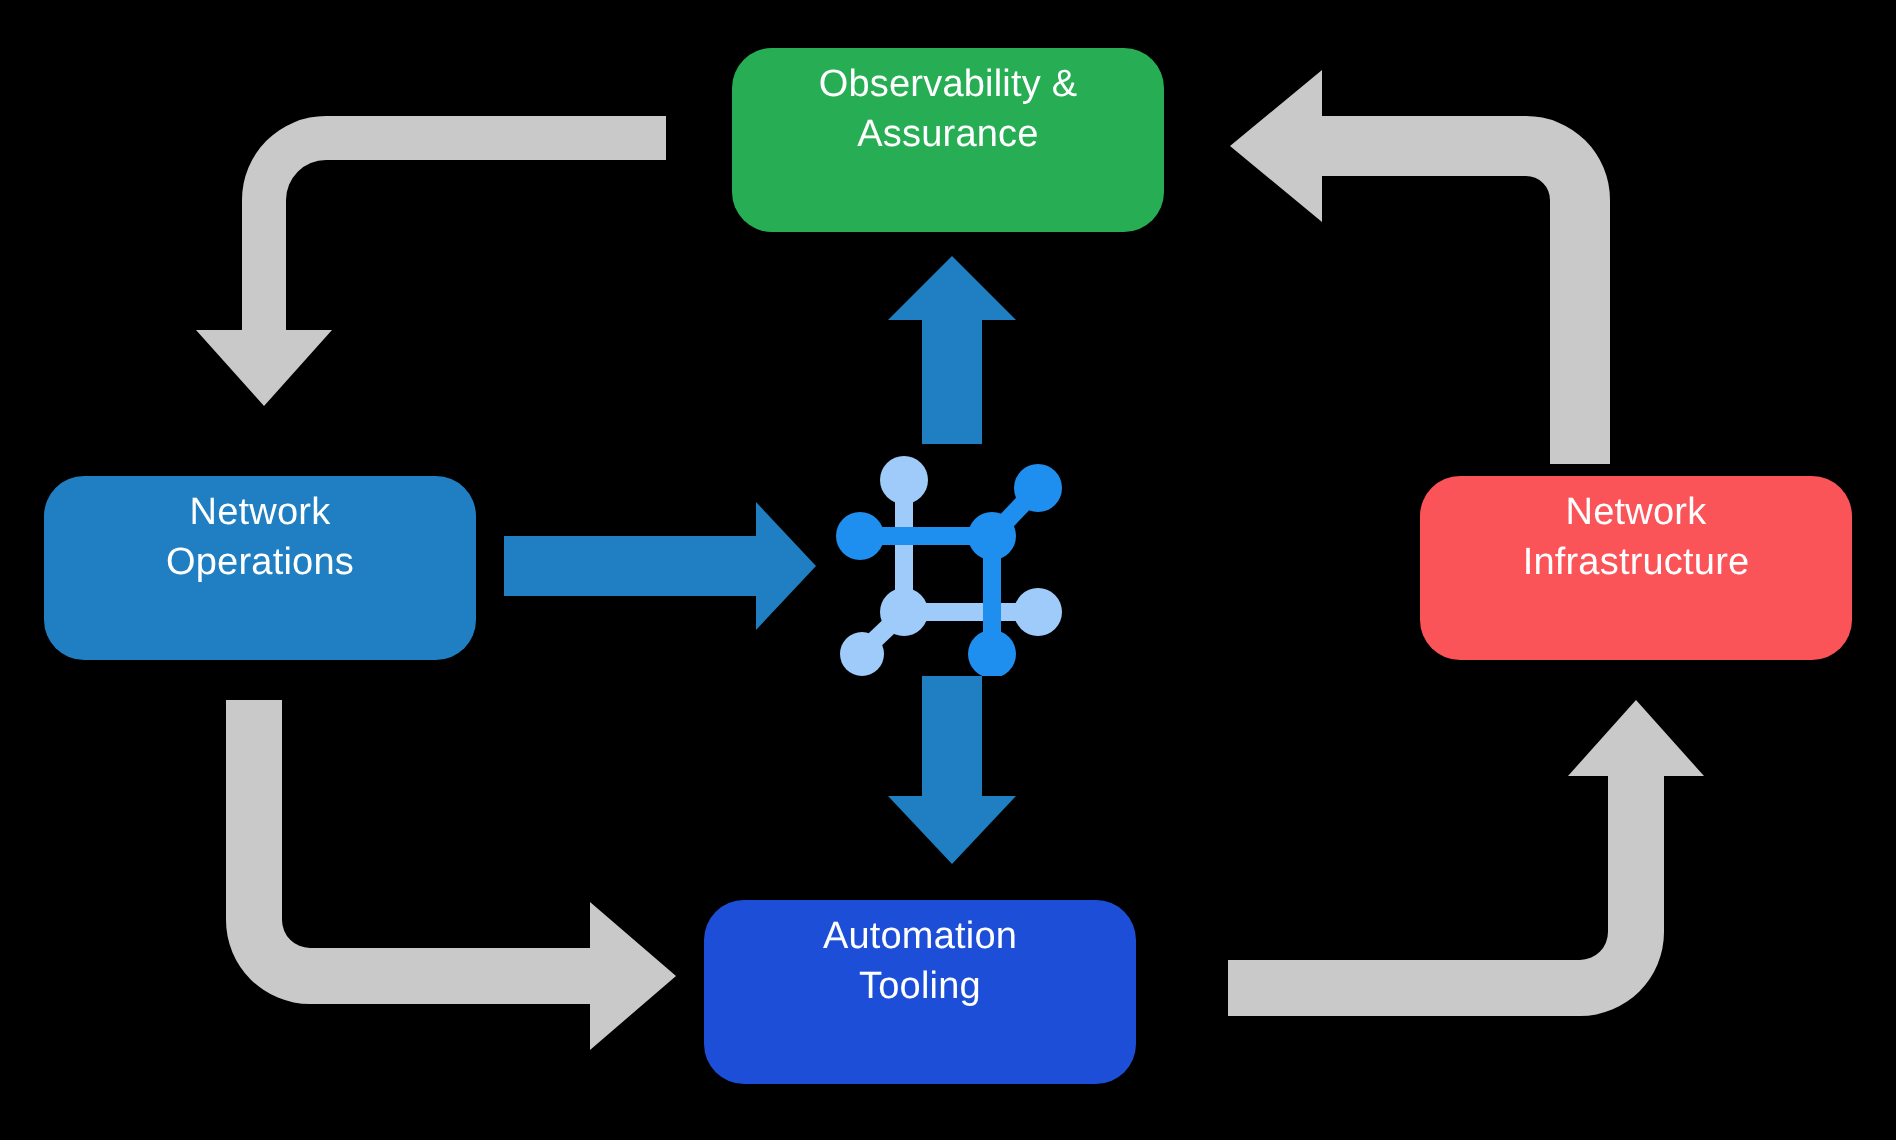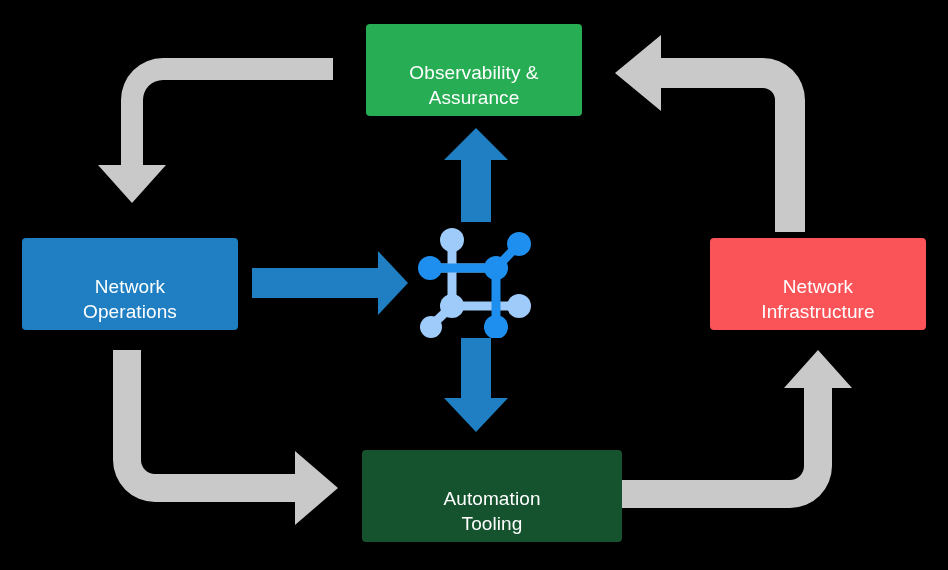--- a/index.html
+++ b/index.html
@@ -10,23 +10,23 @@
   #stage {
     position: relative;
     width: 948px;
     height: 570px;
     background: #000000;
     overflow: hidden;
     font-family: "Liberation Sans", sans-serif;
   }
   .node-box {
     position: absolute;
-    border-radius: 4px;
+    border-radius: 20px;
     display: flex;
-    align-items: flex-end;
+    align-items: flex-start;
     justify-content: center;
     text-align: center;
     color: #ffffff;
     font-size: 19px;
     line-height: 1.32;
     font-weight: 400;
     letter-spacing: 0.1px;
     box-sizing: border-box;
     padding: 6px 10px;
     white-space: pre-line;
@@ -37,22 +37,22 @@
   }
   #box-network-operations {
     left: 22px; top: 238px; width: 216px; height: 92px;
     background: #1f7fc2;
   }
   #box-network-infrastructure {
     left: 710px; top: 238px; width: 216px; height: 92px;
     background: #fa5459;
   }
   #box-automation-tooling {
-    left: 362px; top: 450px; width: 260px; height: 92px;
-    background: #14532d;
+    left: 352px; top: 450px; width: 216px; height: 92px;
+    background: #1d4ed8;
   }
   #svg-layer {
     position: absolute;
     left: 0; top: 0;
     width: 948px;
     height: 570px;
   }
   #center-icon {
     position: absolute;
     left: 418px;

